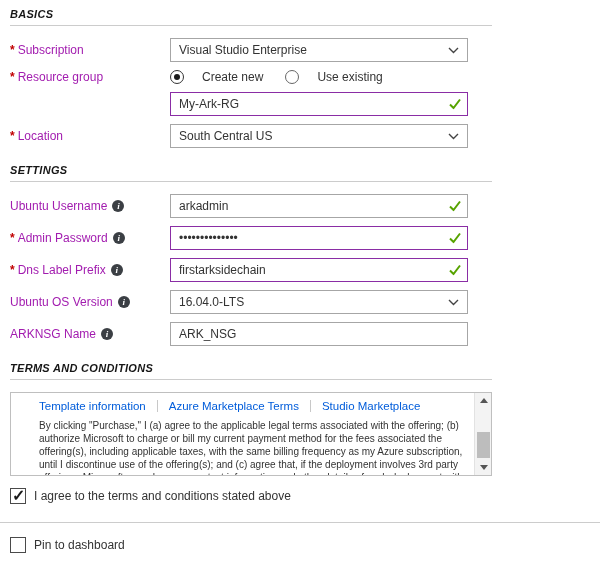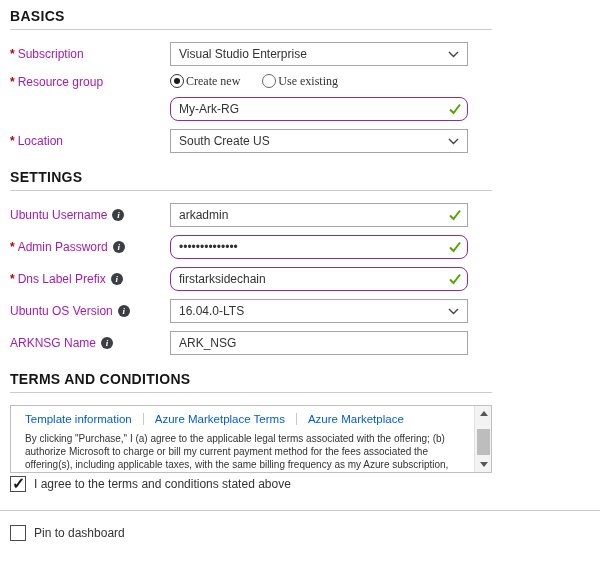--- a/index.html
+++ b/index.html
@@ -6,21 +6,21 @@
   html,body { margin:0; padding:0; }
   body {
     width:600px; height:563px; overflow:hidden;
     background:#fff; color:#333;
     font-family:"Liberation Sans", sans-serif; font-size:12px;
   }
   .page { padding-top:8px; }
   .content { width:492px; padding-left:10px; }
 
   
-  .sec-title { font-size:14px; font-weight:bold; color:#161616; letter-spacing:.3px; margin:0 0 5px 0; }
+  .sec-title { font-size:11px; font-weight:bold; color:#161616; letter-spacing:.3px; margin:0 0 5px 0;font-style:italic; }
   .sec-rule { border:none; border-top:1px solid #ccc; margin:0 0 12px 0; }
   .sec { margin-bottom:16px; }
 
   
   .row { display:flex; align-items:center; margin-bottom:8px; }
   .lbl { width:160px; flex-shrink:0; color:#a21caf; display:flex; align-items:center; }
   .ctl { width:298px; position:relative; }
   .req::before { content:"*"; color:#c00000; margin-right:3px; font-weight:bold; }
 
   
@@ -29,56 +29,56 @@
           text-align:center; line-height:12px; margin-left:5px; flex-shrink:0; }
   .info::before { content:"i"; }
 
   
   .txt, .select {
     width:100%; height:24px; border:1px solid #a6a6a6; background:#fff;
     font:12px "Liberation Sans", sans-serif; color:#333; padding:0 8px; outline:none;
   }
   .inwrap { position:relative; }
   .inwrap.haschk .txt { padding-right:26px; }
-  .inwrap.edited .txt { border-color:#8a2da5;border-radius:8px; }
+  .inwrap.edited .txt { border-color:#8a2da5; }
   .chk { position:absolute; right:7px; top:50%; transform:translateY(-50%); }
   .select { display:flex; align-items:center; justify-content:space-between; cursor:pointer; }
   .chev { flex-shrink:0; margin-left:8px; }
 
   
   .radios { display:flex; gap:22px; align-items:center; }
-  .radio { display:flex; align-items:flex-start; gap:2px; cursor:pointer;font-family:Liberation Serif, serif; }
+  .radio { display:flex; align-items:flex-start; gap:18px; cursor:pointer; }
   .rb { width:14px; height:14px; border-radius:50%; border:1px solid #666; background:#fff;
         display:inline-block; position:relative; flex-shrink:0; }
   .rb.sel { border-color:#333; }
   .rb.sel::after { content:""; position:absolute; left:3px; top:3px; width:6px; height:6px;
                    border-radius:50%; background:#1a1a1a; }
 
   
-  .terms-box { position:relative; border:1px solid #bfbfbf; height:68px; overflow:hidden;
-               padding:7px 26px 6px 14px; }
+  .terms-box { position:relative; border:1px solid #bfbfbf; height:84px; overflow:hidden;
+               padding:7px 26px 6px 28px; }
   .terms-links { display:flex; align-items:center; margin-bottom:7px; }
   .terms-link { color:#015cda; text-decoration:none; font-size:11.5px; white-space:nowrap; }
   .terms-link + .terms-link { border-left:1px solid #c8c8c8; padding-left:11px; margin-left:11px; }
   .terms-body { font-size:10px; line-height:13px; color:#333; }
   .vscroll { position:absolute; top:0; right:0; bottom:0; width:17px; background:#f3f3f3;
              border-left:1px solid #e2e2e2; }
   .sb-btn { position:absolute; left:0; width:17px; height:15px; display:flex;
             align-items:center; justify-content:center; cursor:pointer; }
   .sb-btn.up { top:0; } .sb-btn.down { bottom:0; }
   .sb-thumb { position:absolute; left:2px; width:13px; bottom:17px; height:26px;
               background:#bdbdbd; cursor:grab; }
 
   
   .checkrow { display:flex; align-items:center; gap:8px; cursor:pointer; }
   .cb { width:16px; height:16px; border:1px solid #4a4a4a; background:#fff; display:inline-block;
         position:relative; flex-shrink:0; }
   .cb.checked::after { content:"\2713"; position:absolute; left:1px; top:-3px;
         font-size:16px; font-weight:bold; color:#1a1a1a; }
-  .agree-row { margin-top:3px; }
+  .agree-row { margin-top:12px; }
 
   
   .footer-divider { border:none; border-top:1px solid #ccc; margin:18px 0 14px 0; width:600px; }
   .pin-row { margin-bottom:16px; }
 </style>
 </head>
 <body>
 
 <div class="page">
   <div class="content">
@@ -131,21 +131,21 @@
         </div>
       </div>
 
       <div class="row">
         <div class="lbl">
           <span class="req"></span>
           <span>Location</span>
         </div>
         <div class="ctl">
           <div class="select" tabindex="0">
-            <span>South Create US</span>
+            <span>South Central US</span>
             <svg class="chev" width="11" height="7" viewBox="0 0 11 7">
                 <path d="M1 1l4.5 4.5L10 1" fill="none" stroke="#444" stroke-width="1.4"></path>
               </svg>
           </div>
         </div>
       </div>
     </div>
 
     <div class="sec">
       <h2 class="sec-title">SETTINGS</h2>
@@ -227,21 +227,21 @@
     </div>
 
     <div class="sec">
       <h2 class="sec-title">TERMS AND CONDITIONS</h2>
       <hr class="sec-rule">
 
       <div class="terms-box">
         <div class="terms-links">
           <a href="#" class="terms-link">Template information</a>
           <a href="#" class="terms-link">Azure Marketplace Terms</a>
-          <a href="#" class="terms-link">Azure Marketplace</a>
+          <a href="#" class="terms-link">Studio Marketplace</a>
         </div>
         <div class="terms-body">By clicking "Purchase," I (a) agree to the applicable legal terms associated with the offering; (b) authorize Microsoft to charge or bill my current payment method for the fees associated the offering(s), including applicable taxes, with the same billing frequency as my Azure subscription, until I discontinue use of the offering(s); and (c) agree that, if the deployment involves 3rd party offerings, Microsoft may share my contact information and other details of such deployment with the publisher of that offering.</div>
         <div class="vscroll">
           <div class="sb-btn up">
             <svg width="8" height="5" viewBox="0 0 8 5">
                 <path d="M0 5l4-5 4 5z" fill="#555"></path>
               </svg>
           </div>
           <div class="sb-thumb"></div>
           <div class="sb-btn down">

